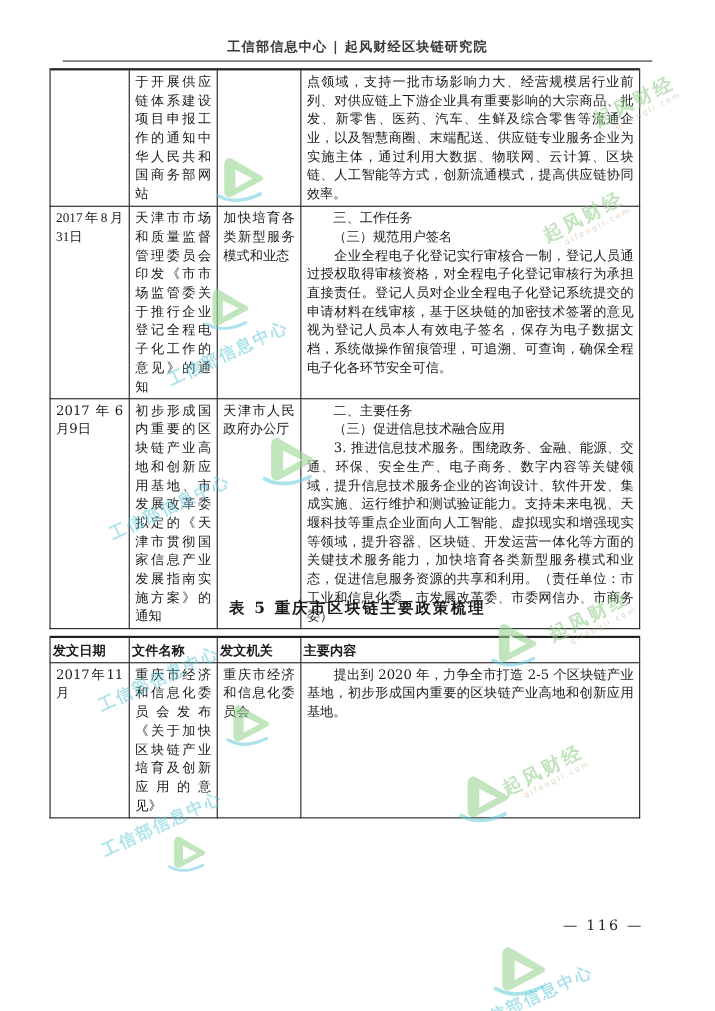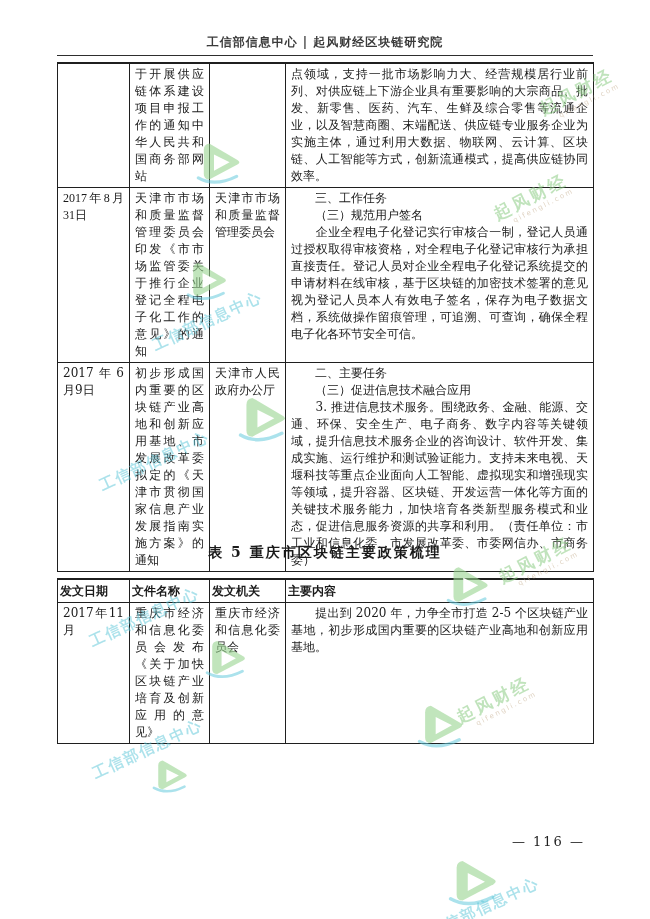--- a/index.html
+++ b/index.html
@@ -8,21 +8,21 @@
     font-family:"DejaVu Serif","Liberation Serif",serif;color:#1a1a1a;
   }
   
   .doc-header{
     position:absolute;top:34px;left:57px;width:536px;text-align:center;
     font-size:12px;font-weight:bold;color:#3a3a3a;letter-spacing:1px;
   }
   .header-rule{position:absolute;top:55px;left:57px;width:536px;border-top:1.5px solid #2e2e2e;}
   
   table.policy-table{
-    position:absolute;left:57px;width:536px;border-collapse:collapse;table-layout:fixed;
+    position:absolute;left:45px;width:536px;border-collapse:collapse;table-layout:fixed;
     border:1.2px solid #1f1f1f;border-top-width:2px;
   }
   .table1{top:62px;}
   .table2{top:578px;border-bottom-width:1.6px;}
   .policy-table td,.policy-table th{
     border:1px solid #1f1f1f;vertical-align:top;padding:2px 5px;
     font-size:12px;line-height:17px;overflow:hidden;
   }
   .policy-table th{
     font-weight:bold;text-align:left;vertical-align:middle;padding:2px 2px;
@@ -80,21 +80,21 @@
     <tbody>
       <tr class="r1">
         <td class="c-date"></td>
         <td class="c-title">于开展供应链体系建设项目申报工作的通知中华人民共和国商务部网站</td>
         <td class="c-agency"></td>
         <td class="c-content">点领域，支持一批市场影响力大、经营规模居行业前列、对供应链上下游企业具有重要影响的大宗商品、批发、新零售、医药、汽车、生鲜及综合零售等流通企业，以及智慧商圈、末端配送、供应链专业服务企业为实施主体，通过利用大数据、物联网、云计算、区块链、人工智能等方式，创新流通模式，提高供应链协同效率。</td>
       </tr>
       <tr class="r2">
         <td class="c-date">2017年8月31日</td>
         <td class="c-title">天津市市场和质量监督管理委员会印发《市市场监管委关于推行企业登记全程电子化工作的意见》的通知</td>
-        <td class="c-agency">天津市市场和质量监督管理委员会</td>
+        <td class="c-agency">加快培育各类新型服务模式和业态</td>
         <td class="c-content">　　三、工作任务
 　　（三）规范用户签名
 　　企业全程电子化登记实行审核合一制，登记人员通过授权取得审核资格，对全程电子化登记审核行为承担直接责任。登记人员对企业全程电子化登记系统提交的申请材料在线审核，基于区块链的加密技术签署的意见视为登记人员本人有效电子签名，保存为电子数据文档，系统做操作留痕管理，可追溯、可查询，确保全程电子化各环节安全可信。</td>
       </tr>
       <tr class="r3">
         <td class="c-date">2017年6月9日</td>
         <td class="c-title">初步形成国内重要的区块链产业高地和创新应用基地、市发展改革委拟定的《天津市贯彻国家信息产业发展指南实施方案》的通知</td>
         <td class="c-agency">天津市人民政府办公厅</td>
         <td class="c-content">　　二、主要任务
 　　（三）促进信息技术融合应用

